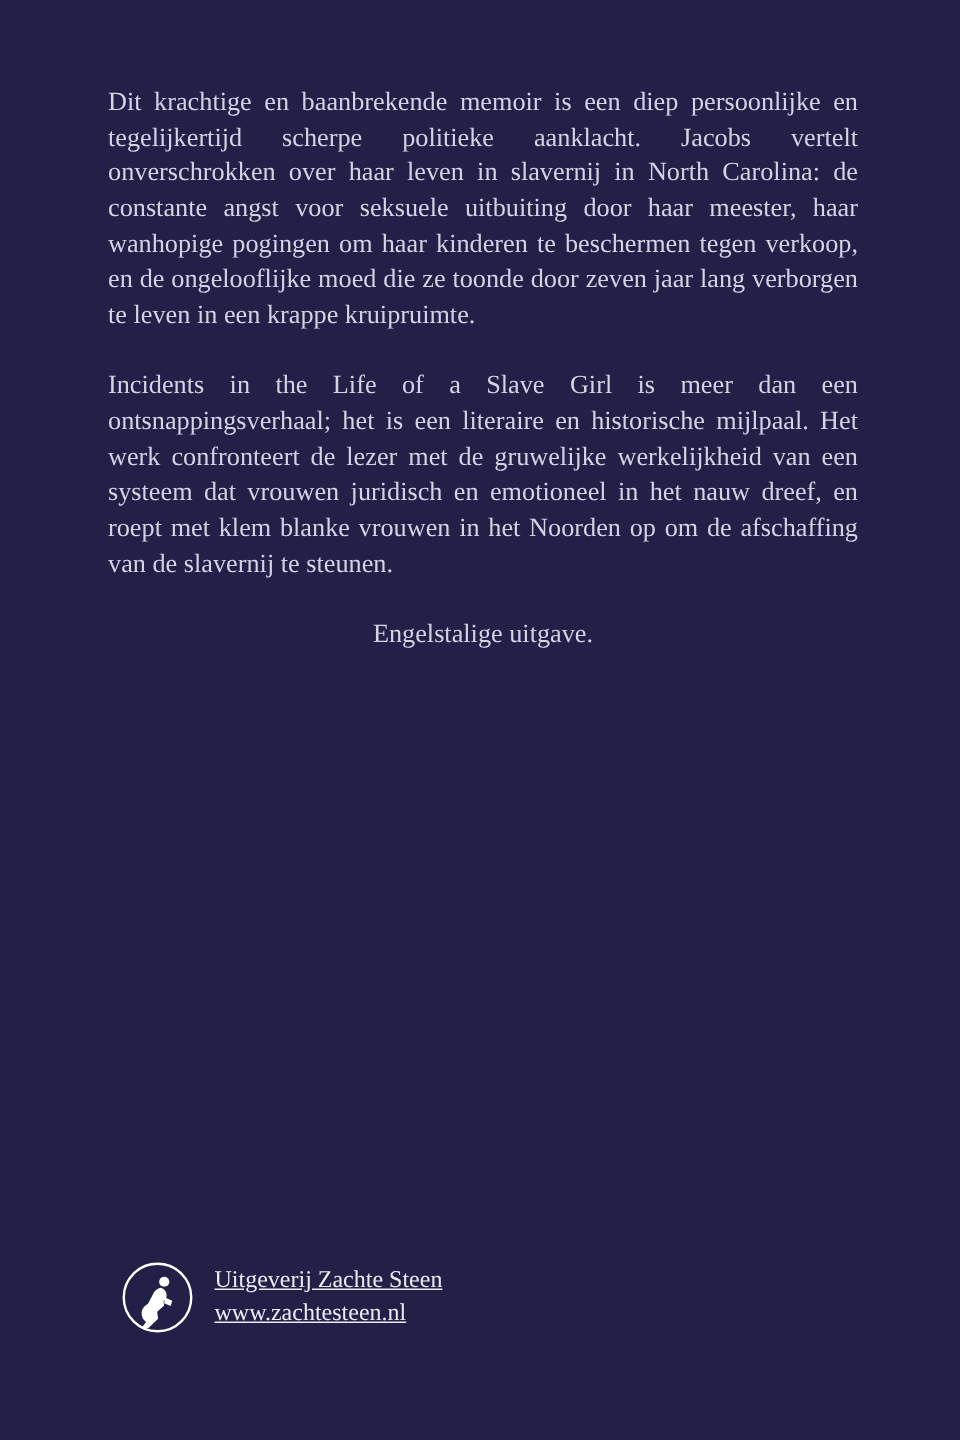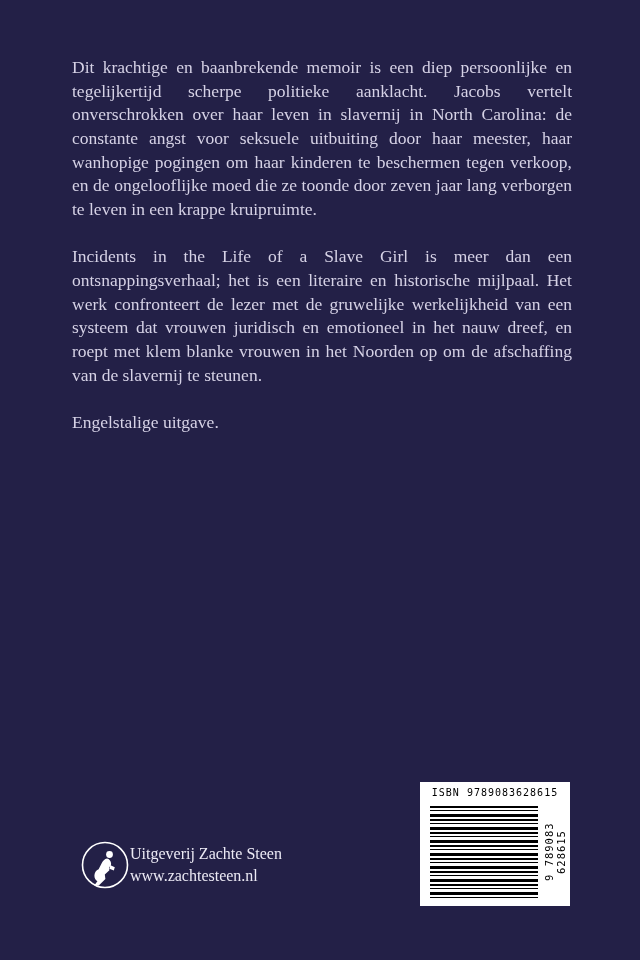--- a/index.html
+++ b/index.html
@@ -23,21 +23,21 @@
     color: #d6d2e6;
     font-size: 17.5px;
     line-height: 1.35;
     text-align: justify;
   }
   .text-block p {
     margin: 0 0 24px 0;
   }
   .text-block p.last {
     margin-bottom: 12px;
-    text-align: left;
+    text-align: center;
   }
   .book-title-italic {
   }
   
   .barcode-box {
     position: absolute;
     left: 420px;
     top: 782px;
     width: 150px;
     height: 124px;
@@ -82,21 +82,23 @@
     color: #000;
     text-align: center;
   }
   
   .publisher-block {
     position: absolute;
     left: 80px;
     top: 840px;
     display: flex;
     align-items: center;
+    gap: 13px;
     color: #eceaf5;
+    text-decoration: underline;
   }
   .publisher-logo {
     width: 50px;
     height: 50px;
     flex: 0 0 auto;
   }
   .publisher-text {
     font-size: 16px;
     line-height: 1.35;
   }
@@ -111,25 +113,20 @@
   <div class="text-block">
 
     <p>Dit krachtige en baanbrekende memoir is een diep persoonlijke en tegelijkertijd scherpe politieke aanklacht. Jacobs vertelt onverschrokken over haar leven in slavernij in North Carolina: de constante angst voor seksuele uitbuiting door haar meester, haar wanhopige pogingen om haar kinderen te beschermen tegen verkoop, en de ongelooflijke moed die ze toonde door zeven jaar lang verborgen te leven in een krappe kruipruimte.</p>
 
     <p><span class="book-title-italic">Incidents in the Life of a Slave Girl</span><span> is meer dan een ontsnappingsverhaal; het is een literaire en historische mijlpaal. Het werk confronteert de lezer met de gruwelijke werkelijkheid van een systeem dat vrouwen juridisch en emotioneel in het nauw dreef, en roept met klem blanke vrouwen in het Noorden op om de afschaffing van de slavernij te steunen.</span></p>
 
 
     <p class="last">Engelstalige uitgave.</p>
   </div>
 
-  <div class="barcode-box">
-    <div class="isbn-top">ISBN 9789083628615</div>
-    <div class="barcode-bars"></div>
-    <div class="isbn-side">9 789083 628615</div>
-  </div>
 
   <div class="publisher-block">
     <svg class="publisher-logo" viewBox="0 0 50 50" xmlns="http://www.w3.org/2000/svg">
       <circle cx="25" cy="25" r="22.5" fill="none" stroke="#ffffff" stroke-width="1.6"></circle>
 
       <circle cx="29.5" cy="14.5" r="3.4" fill="#ffffff"></circle>
       <path d="M27 18.5
                c -2.5 0.5 -4.2 2.4 -5.2 4.6
                l -3.2 6.2
                c -2.6 1.2 -4.2 3.6 -4.2 6.4

